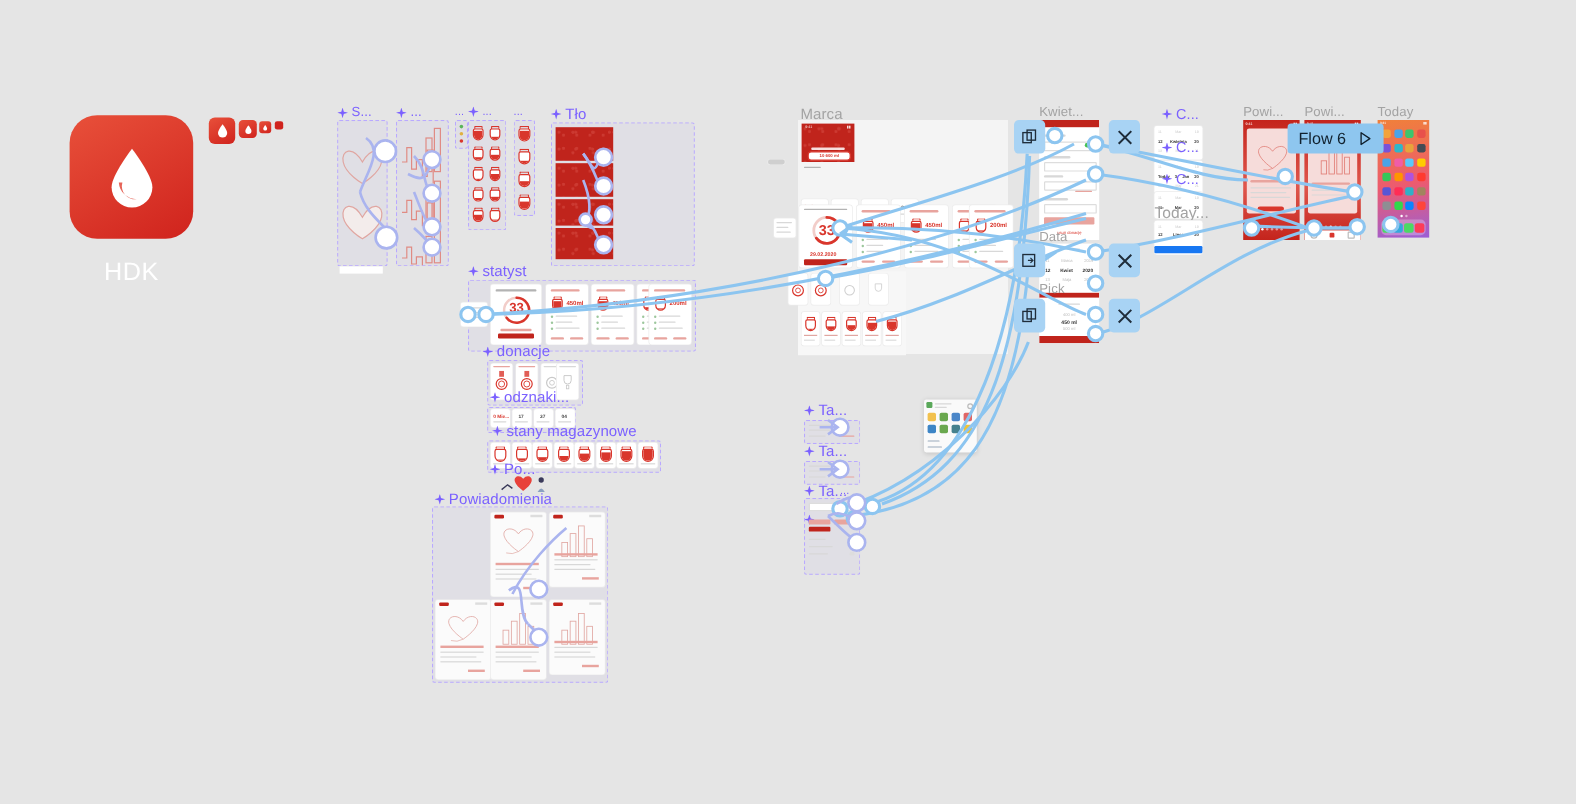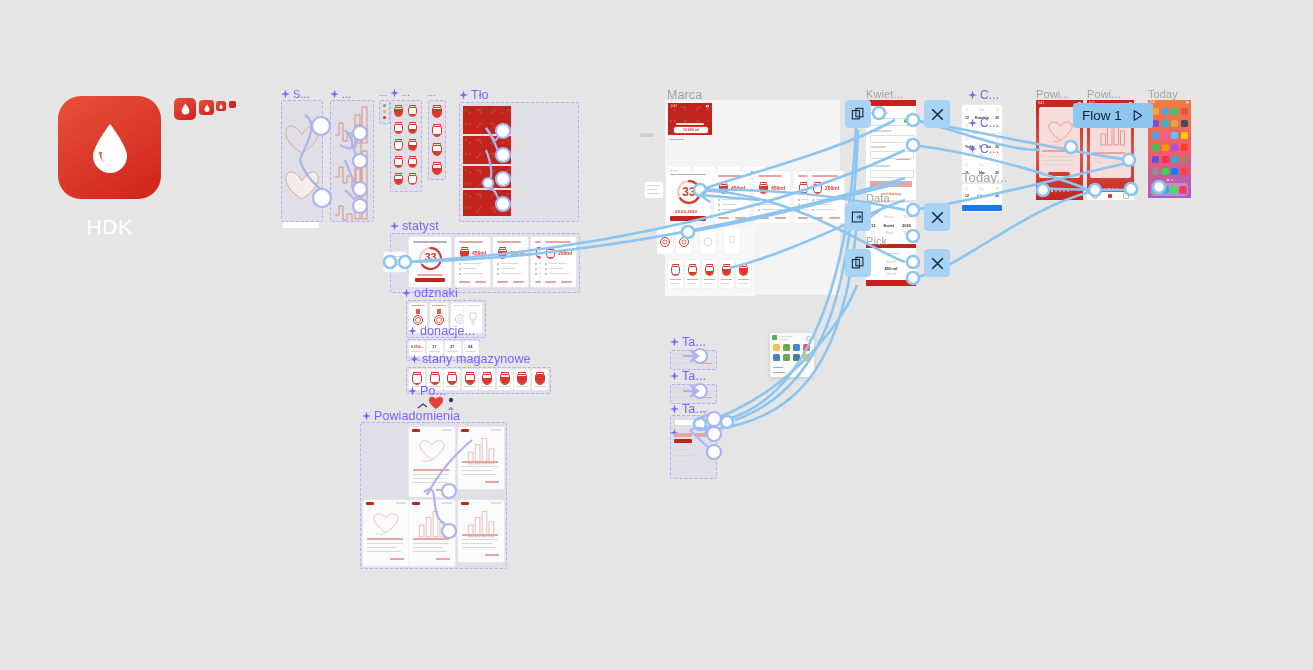--- a/index.html
+++ b/index.html
@@ -360,21 +360,21 @@
     <div class="tl green" style="left:4px;top:31px;width:2px;height:2px;"></div>
       <div class="tl" style="left:8px;top:31px;width:14px;height:1.4px;"></div>
     <div class="tl green" style="left:4px;top:36px;width:2px;height:2px;"></div>
       <div class="tl" style="left:8px;top:36px;width:20px;height:1.4px;"></div>
     <div class="tl red" style="left:4px;top:44px;width:11px;height:1.8px;"></div>
       <div class="tl red" style="left:20px;top:44px;width:11px;height:1.8px;"></div>
   </div>
 
   <div class="lbl comp big" style="left:402px;top:286px;">
     <span class="diamond"></span>
-    <span>odznaki</span>
+    <span>donacje</span>
   </div>
   <div class="cset" style="left:406px;top:300px;width:78px;height:36px;"></div>
   <div class="card" style="left:409px;top:303px;width:18px;height:30px;">
     <div class="tl red" style="left:2px;top:2px;width:14px;height:1.4px;"></div>
     <svg style="position:absolute;left:3px;top:6px;width:12px;height:18px;" viewBox="0 0 24 36">
       <rect x="8" y="0" width="8" height="10" fill="#d9362c" opacity=".8"></rect>
       <circle cx="12" cy="22" r="9" fill="none" stroke="#d9362c" stroke-width="2"></circle>
       <circle cx="12" cy="22" r="5" fill="none" stroke="#d9362c" stroke-width="1.5"></circle>
     </svg>
   </div>
@@ -396,21 +396,21 @@
   <div class="card" style="left:464px;top:303px;width:18px;height:30px;">
     <div class="tl" style="left:2px;top:2px;width:14px;height:1.4px;"></div>
     <svg style="position:absolute;left:3px;top:6px;width:12px;height:18px;" viewBox="0 0 24 36">
       <path d="M6 8 h12 v8 a6 6 0 0 1 -12 0 z" fill="none" stroke="#c9c9c9" stroke-width="1.6"></path>
       <rect x="10" y="24" width="4" height="6" fill="none" stroke="#c9c9c9" stroke-width="1.4"></rect>
     </svg>
   </div>
 
   <div class="lbl comp big" style="left:408px;top:324px;">
     <span class="diamond"></span>
-    <span>donacje...</span>
+    <span>odznaki...</span>
   </div>
   <div class="cset" style="left:406px;top:339px;width:72px;height:20px;"></div>
   <div class="card" style="left:409px;top:341px;width:16px;height:15px;">
     <div class="abs" style="left:2px;top:3px;color:#d9362c;font-size:4px;font-weight:bold;">0 Mie...</div>
     <div class="tl" style="left:2px;top:10px;width:11px;height:1.2px;"></div>
   </div>
   <div class="card" style="left:427px;top:341px;width:16px;height:15px;">
     <div class="abs" style="left:5px;top:3px;color:#444;font-size:4px;font-weight:bold;">17</div>
     <div class="tl" style="left:2px;top:10px;width:11px;height:1.2px;"></div>
   </div>
@@ -1203,19 +1203,19 @@
       <rect x="7" y="2" width="10" height="12" fill="none" stroke="#1f2d3a" stroke-width="1.6"></rect>
     </svg>
   </div>
   <div class="chip" style="left:924px;top:249px;width:26px;height:28px;">
     <svg width="15" height="15" viewBox="0 0 20 20">
       <path d="M3 3 L17 17 M17 3 L3 17" stroke="#1f2d3a" stroke-width="2.2" fill="none"></path>
     </svg>
   </div>
 
   <div class="flowbadge" style="left:1073px;top:103px;">
-    <span>Flow 1</span>
+    <span>Flow 6</span>
     <svg width="13" height="13" viewBox="0 0 16 16">
       <path d="M4 2 L13 8 L4 14 Z" fill="none" stroke="#11212e" stroke-width="1.4" stroke-linejoin="round"></path>
     </svg>
   </div>
 
 </div>
 
 </body></html>

